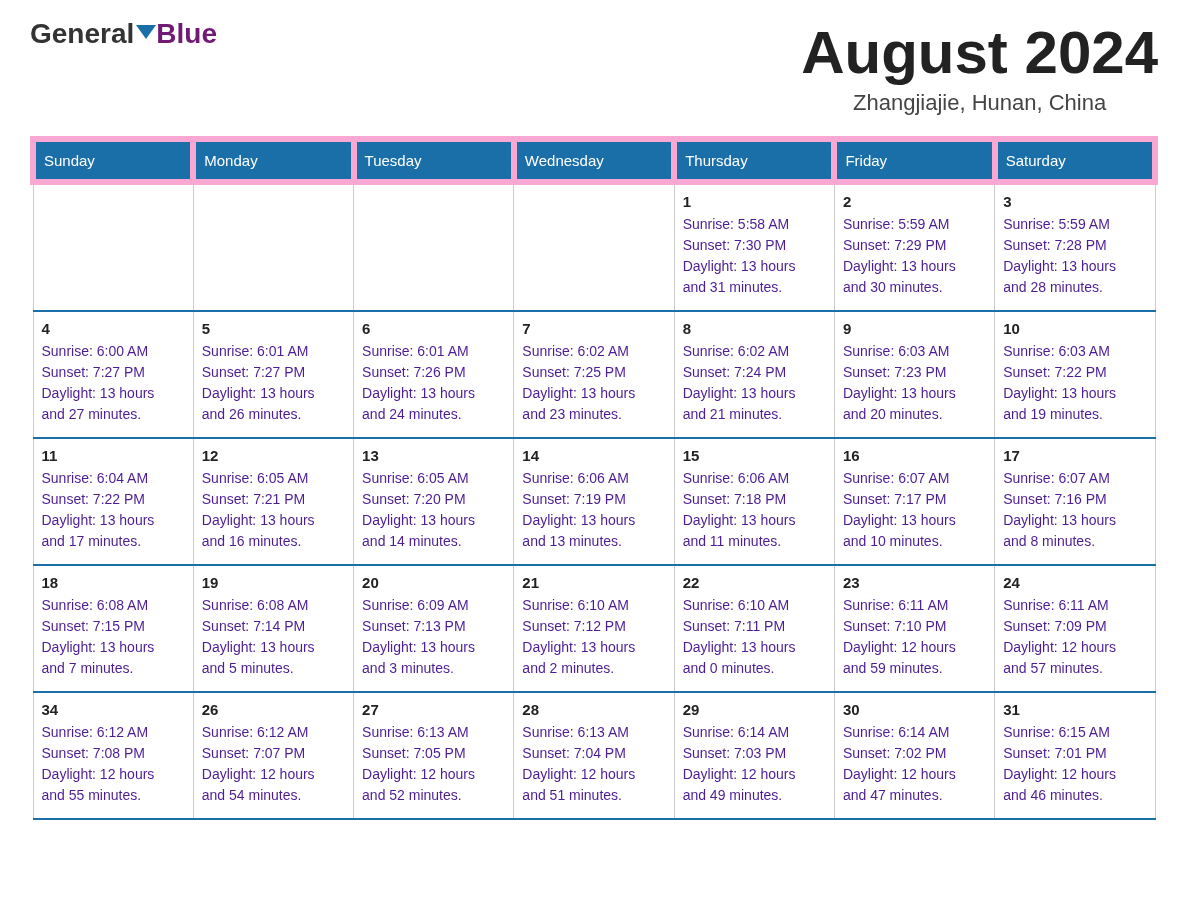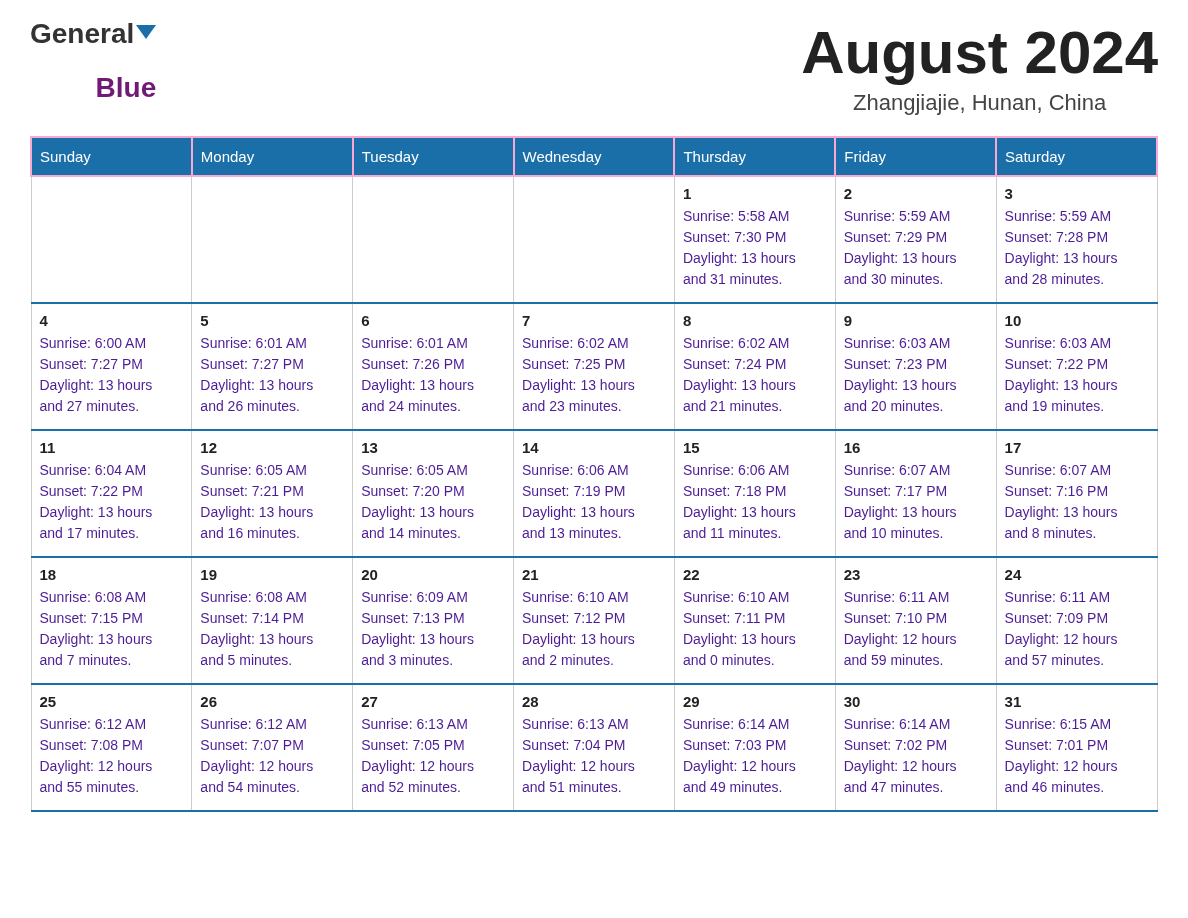--- a/index.html
+++ b/index.html
@@ -11,23 +11,22 @@
       padding: 20px 30px;
     }
     .header {
       display: flex;
       justify-content: space-between;
       align-items: flex-start;
       margin-bottom: 20px;
     }
     .logo {
       display: flex;
-      flex-direction: column;
-      align-items: flex-end;
-      gap: 26px;
+      flex-direction: row;
+      align-items: flex-start;
     }
     .logo-general {
       font-size: 28px;
       font-weight: bold;
       color: #333;
       line-height: 1;
     }
     .logo-blue {
       font-size: 28px;
       font-weight: bold;
@@ -67,21 +66,21 @@
     }
     thead tr {
       background-color: #1a6fa8;
     }
     thead th {
       color: #fff;
       padding: 10px 8px;
       font-size: 15px;
       font-weight: normal;
       text-align: left;
-      border: 2px solid #f9a8d4;
+      border: 6px solid #f9a8d4;
     }
     tbody tr {
       border-bottom: 2px solid #1a6fa8;
     }
     tbody td {
       vertical-align: top;
       padding: 8px 8px 12px 8px;
       font-size: 12.5px;
       color: #333;
       border-right: 1px solid #ccc;
@@ -316,21 +315,21 @@
         <td>
           <span class="day-number">24</span>
           <div class="day-info" style="white-space: pre-line;">Sunrise: 6:11 AM
 Sunset: 7:09 PM
 Daylight: 12 hours
 and 57 minutes.</div>
         </td>
       </tr>
       <tr>
         <td>
-          <span class="day-number">25</span>
+          <span class="day-number">34</span>
           <div class="day-info" style="white-space: pre-line;">Sunrise: 6:12 AM
 Sunset: 7:08 PM
 Daylight: 12 hours
 and 55 minutes.</div>
         </td>
         <td>
           <span class="day-number">26</span>
           <div class="day-info" style="white-space: pre-line;">Sunrise: 6:12 AM
 Sunset: 7:07 PM
 Daylight: 12 hours

